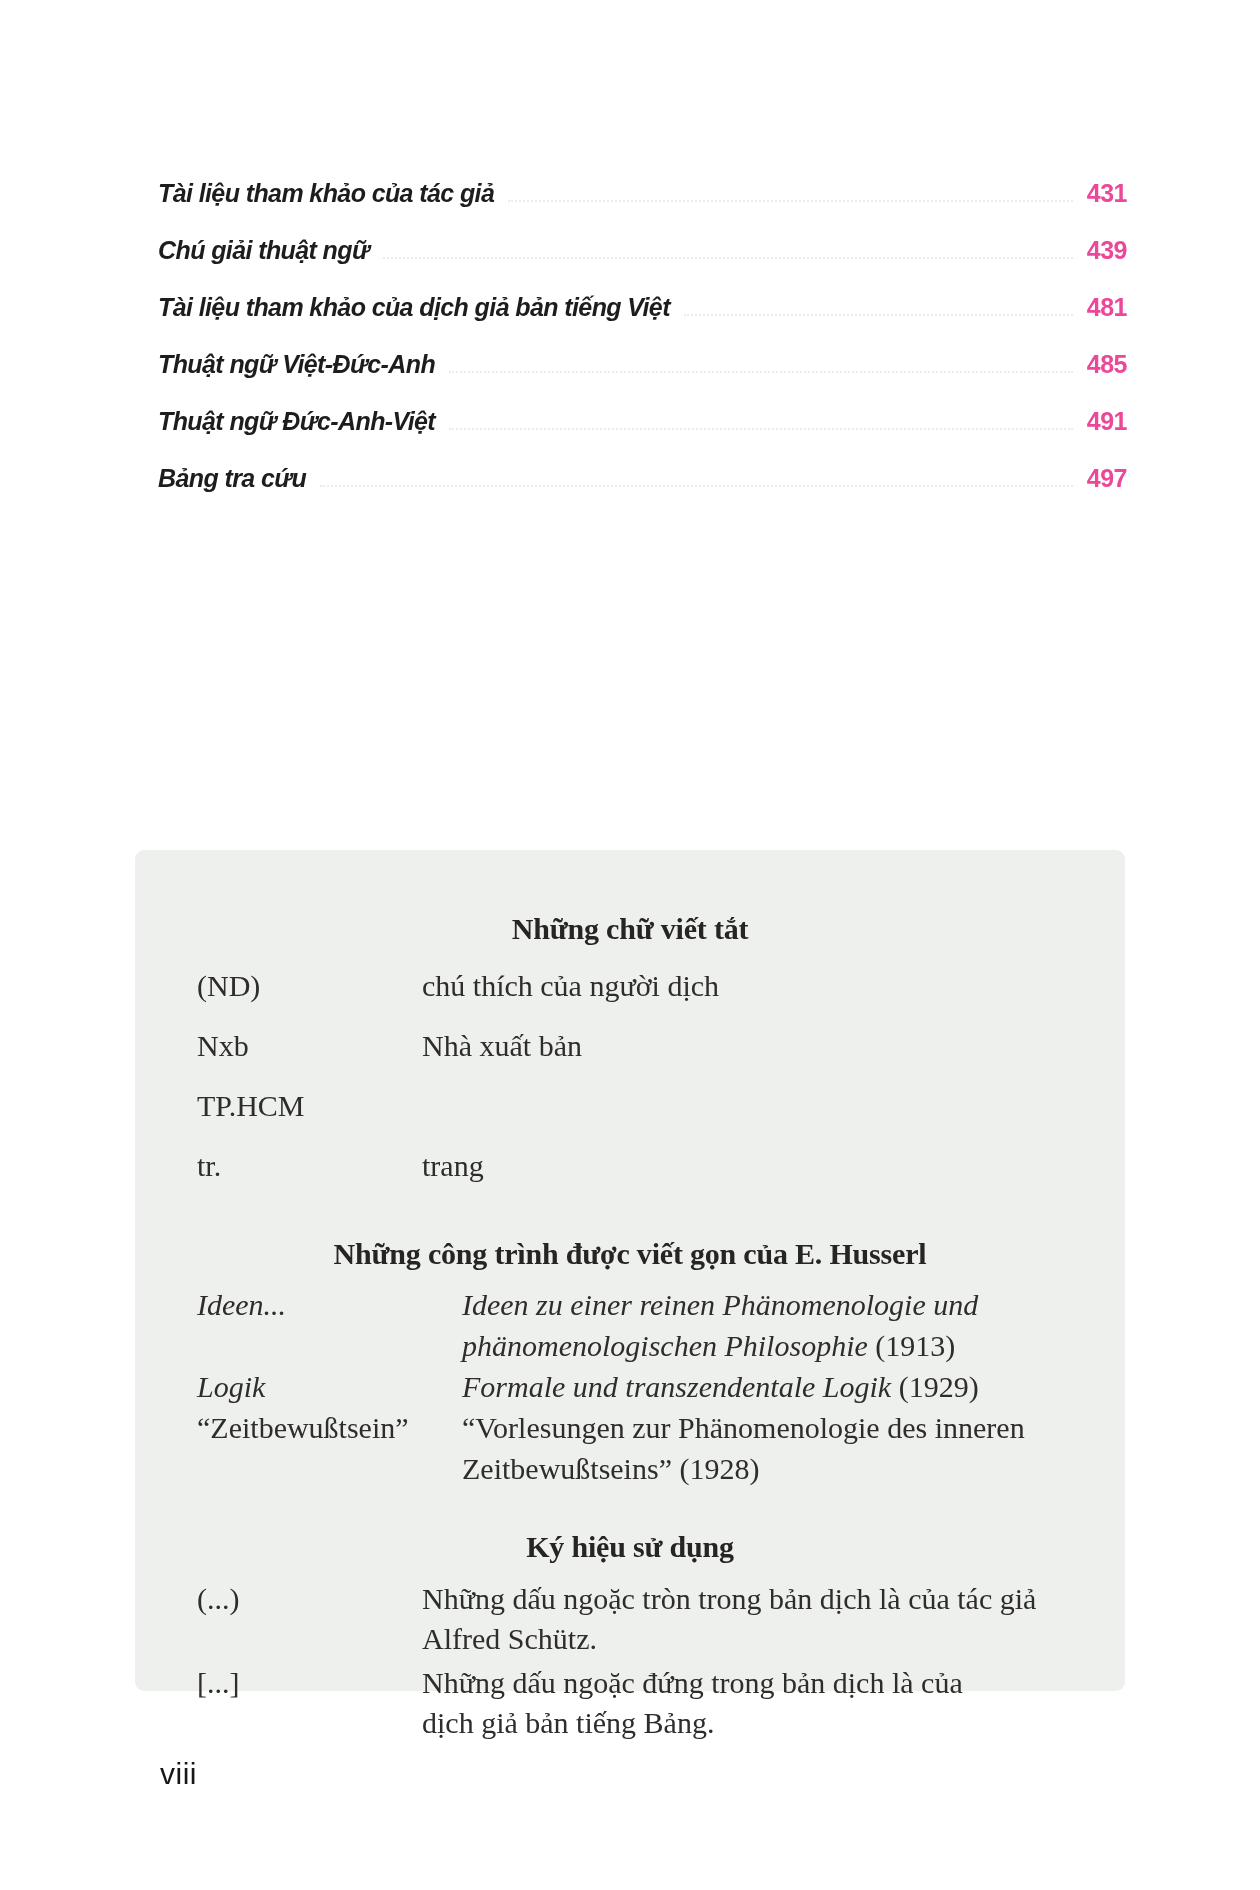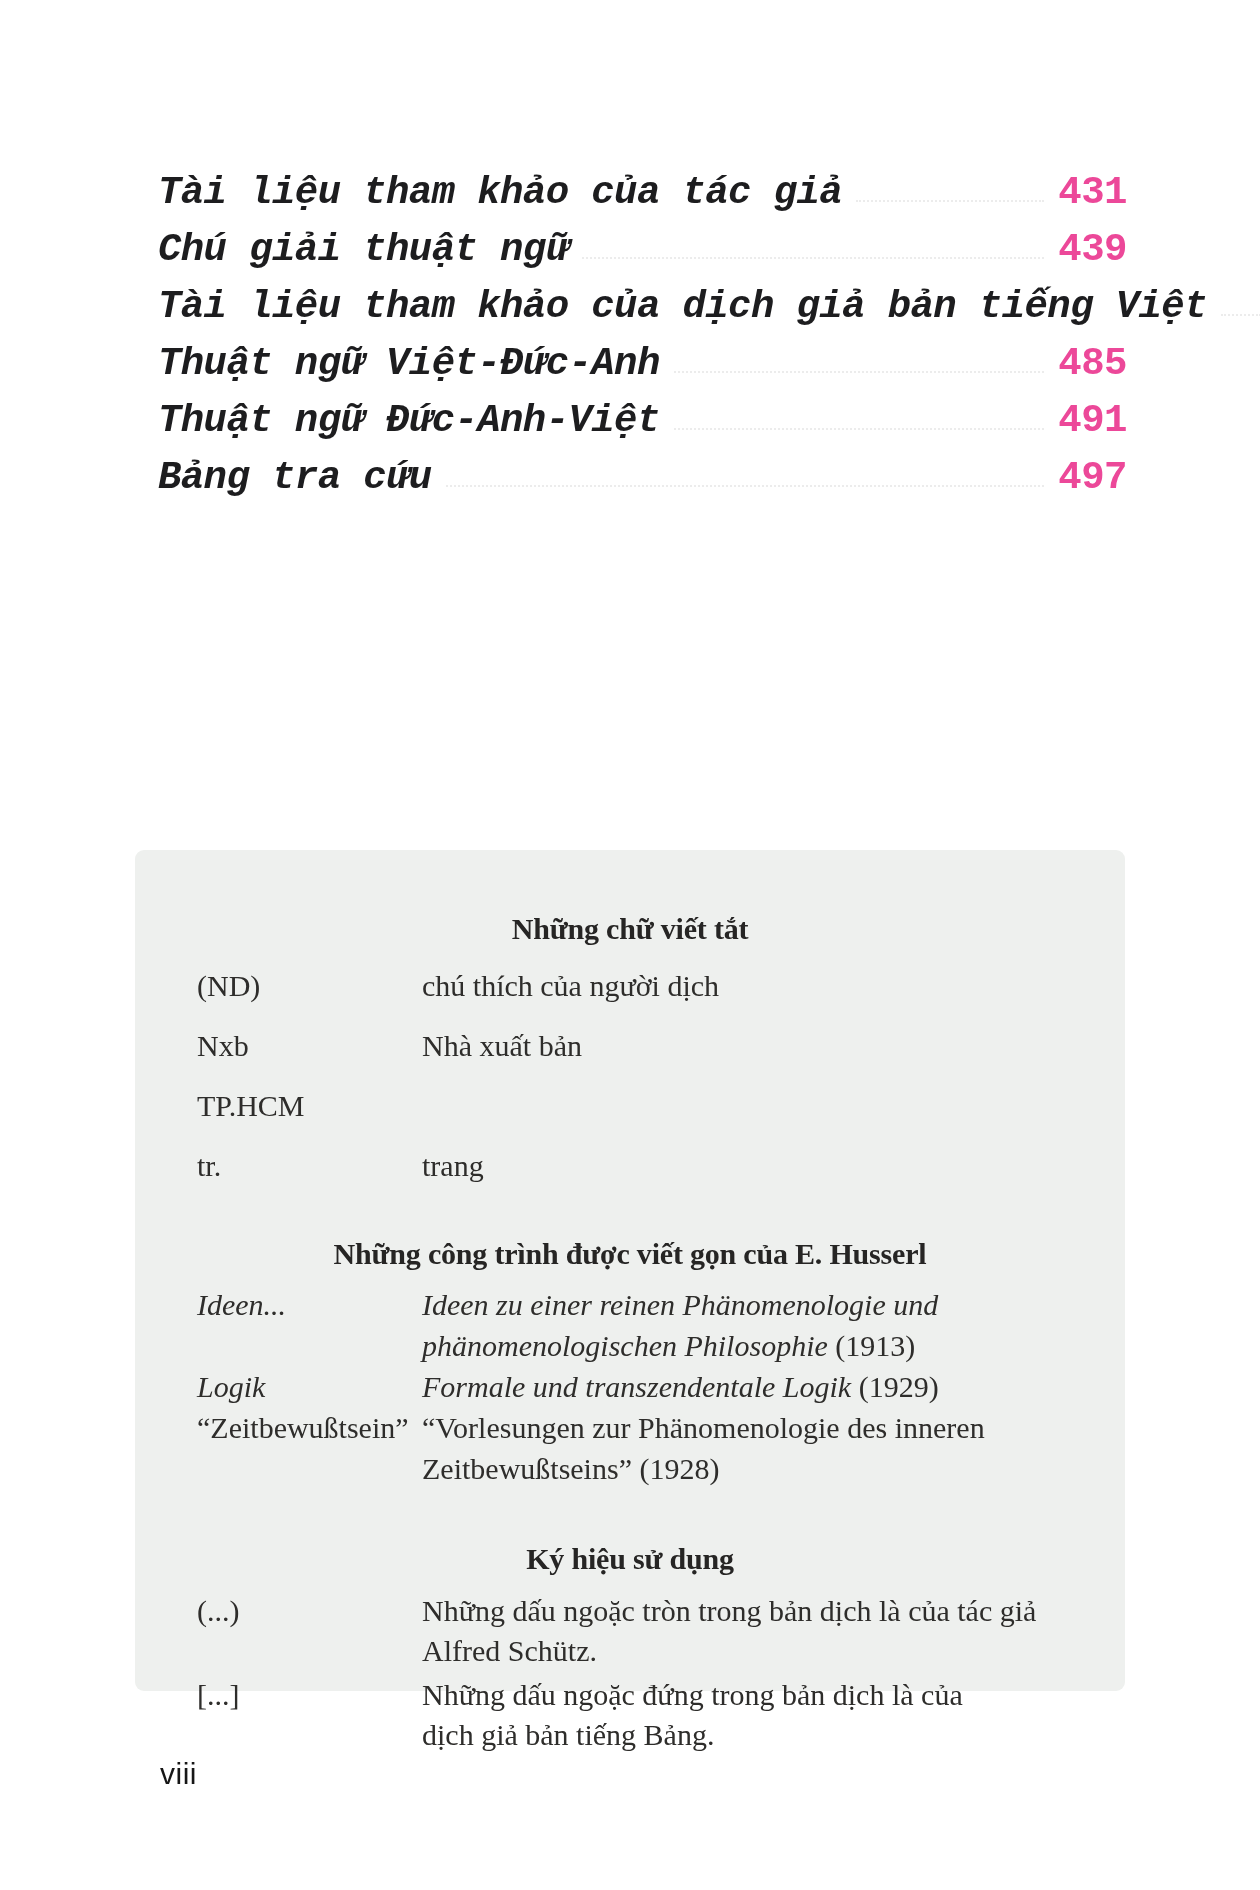--- a/index.html
+++ b/index.html
@@ -16,24 +16,24 @@
   .toc{
     position:absolute;
     left:158px;
     top:154px;
     width:969px;
   }
   .toc-row{
     display:flex;
     align-items:flex-end;
     height:57px;
-    font-family:Liberation Mono, monospace;
+    font-family:Liberation Sans, sans-serif;
     font-style:italic;
     font-weight:700;
-    font-size:39px;
+    font-size:25px;
     line-height:36px;
     letter-spacing:-0.6px;
     color:#1d1d1f;
     white-space:nowrap;
   }
   .toc-leader{
     flex:1 1 auto;
     border-bottom:2px dotted #ececec;
     margin:0 14px 9px 14px;
     min-width:40px;
@@ -62,32 +62,32 @@
   .sec-heading{
     margin:0;
     font-size:30px;
     line-height:36px;
     font-weight:700;
     text-align:center;
     color:#262524;
     letter-spacing:-0.2px;
   }
   .h-works{margin-top:49px;}
-  .h-symbols{margin-top:52px;}
+  .h-symbols{margin-top:40px;}
 
   .deflist{margin-top:12px;}
   .list-symbols{margin-top:14px;}
 
   .defrow{
     display:grid;
     grid-template-columns:225px 1fr;
     padding:0 44px 0 62px;
   }
   .list-abbrev .defrow{line-height:42px;margin-top:18px;}
-  .list-works  .defrow{line-height:41px;}
+  .list-works  .defrow{line-height:41px;gap:40px;}
   .list-symbols .defrow{line-height:40px;}
   .list-symbols .defrow + .defrow{margin-top:4px;}
 
   .term,.defline{white-space:nowrap;}
   .it{font-style:italic;}
   .ro{font-style:normal;}
 
   
   .folio{
     position:absolute;

